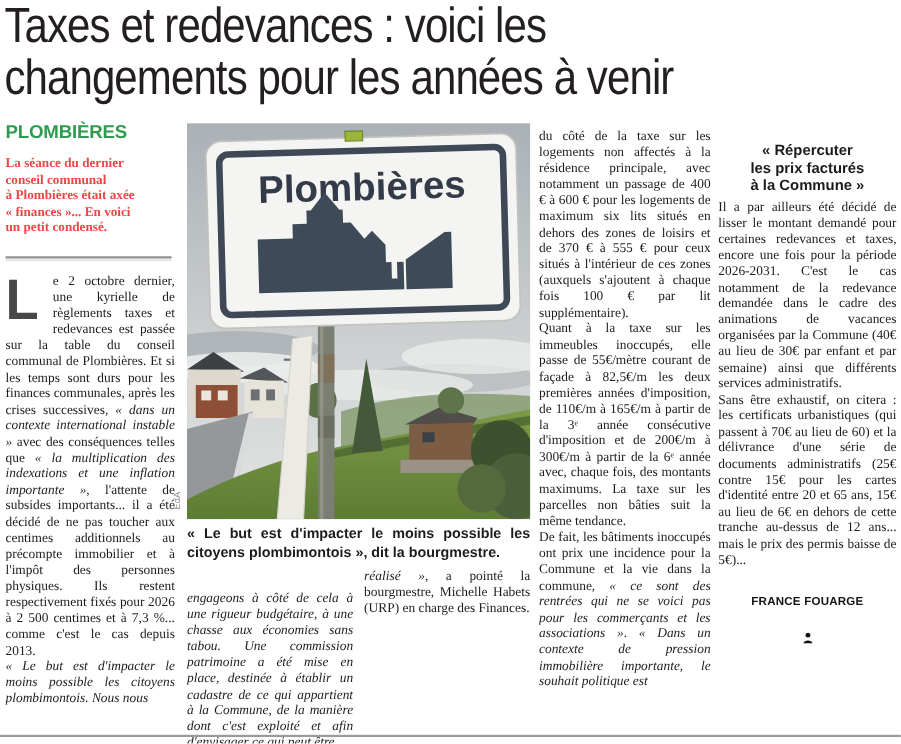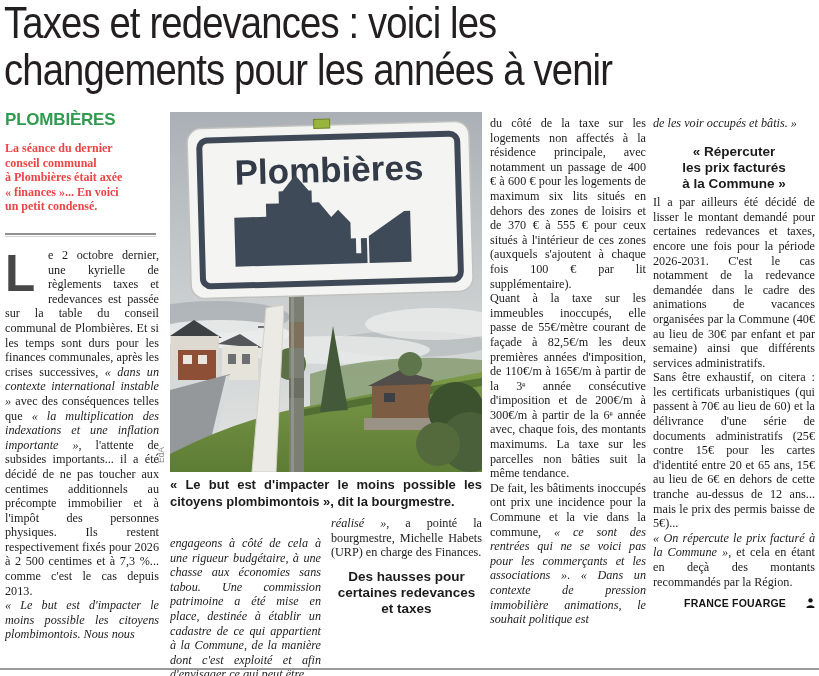--- a/index.html
+++ b/index.html
@@ -75,21 +75,21 @@
     font-weight:700; font-size:13.5px; line-height:1.2;
     white-space:pre-line; text-align:center;
     margin:9px 0 3px 0; color:#1b1b1b;
   }
   .subhead.first-gap { margin-top:13px; }
 
   .byline {
     display:flex; justify-content:flex-end; align-items:center; gap:20px;
     font-family:"Liberation Sans","DejaVu Sans",sans-serif;
     font-weight:700; font-size:10.5px; letter-spacing:0.2px;
-    margin-top:7px; color:#141414;
+    margin-top:24px; color:#141414;flex-direction:column;
   }
   .byline svg { display:block; }
 
   
   .photo {
     position:absolute; left:170px; top:112px; width:312px; height:360px;
     overflow:hidden; background:#cfd2d3;
   }
   .photo-credit {
     position:absolute; left:156px; top:447px;
@@ -207,39 +207,34 @@
 </div>
 <div class="photo-credit">EdA</div>
 <div class="caption">« Le but est d'impacter le moins possible les citoyens plombimontois », dit la bourgmestre.</div>
 
 <div class="col col2">
     <p><span class="it">engageons à côté de cela à une rigueur budgétaire, à une chasse aux économies sans tabou. Une commission patrimoine a été mise en place, destinée à établir un cadastre de ce qui appartient à la Commune, de la manière dont c'est exploité et afin d'envisager ce qui peut être</span></p>
   </div>
 
 <div class="col col3">
     <p><span class="it">réalisé »</span><span>, a pointé la bourgmestre, Michelle Habets (URP) en charge des Finances.</span></p>
-    <h3 class="subhead">Des hausses pour
-certaines redevances
-et taxes</h3>
   </div>
 
 <div class="col col4">
     <p><span>du côté de la taxe sur les logements non affectés à la résidence principale, avec notamment un passage de 400 € à 600 € pour les logements de maximum six lits situés en dehors des zones de loisirs et de 370 € à 555 € pour ceux situés à l'intérieur de ces zones (auxquels s'ajoutent à chaque fois 100 € par lit supplémentaire).</span></p>
     <p><span>Quant à la taxe sur les immeubles inoccupés, elle passe de 55€/mètre courant de façade à 82,5€/m les deux premières années d'imposition, de 110€/m à 165€/m à partir de la 3ᵉ année consécutive d'imposition et de 200€/m à 300€/m à partir de la 6ᵉ année avec, chaque fois, des montants maximums. La taxe sur les parcelles non bâties suit la même tendance.</span></p>
-    <p><span>De fait, les bâtiments inoccupés ont prix une incidence pour la Commune et la vie dans la commune, </span><span class="it">« ce sont des rentrées qui ne se voici pas pour les commerçants et les associations »</span><span>. </span><span class="it">« Dans un contexte de pression immobilière animations, le souhait politique est</span></p>
+    <p><span>De fait, les bâtiments inoccupés ont prix une incidence pour la Commune et la vie dans la commune, </span><span class="it">« ce sont des rentrées qui ne se voici pas pour les commerçants et les associations »</span><span>. </span><span class="it">« Dans un contexte de pression immobilière importante, le souhait politique est</span></p>
   </div>
 
 <div class="col col5">
-    <p><span class="it">de les voir occupés et bâtis. »</span></p>
     <h3 class="subhead first-gap">« Répercuter
 les prix facturés
 à la Commune »</h3>
     <p><span>Il a par ailleurs été décidé de lisser le montant demandé pour certaines redevances et taxes, encore une fois pour la période 2026-2031. C'est le cas notamment de la redevance demandée dans le cadre des animations de vacances organisées par la Commune (40€ au lieu de 30€ par enfant et par semaine) ainsi que différents services administratifs.</span></p>
     <p><span>Sans être exhaustif, on citera : les certificats urbanistiques (qui passent à 70€ au lieu de 60) et la délivrance d'une série de documents administratifs (25€ contre 15€ pour les cartes d'identité entre 20 et 65 ans, 15€ au lieu de 6€ en dehors de cette tranche au-dessus de 12 ans... mais le prix des permis baisse de 5€)...</span></p>
-    <p><span class="it">« On répercute le prix facturé à la Commune »</span><span>, et cela en étant en deçà des montants recommandés par la Région.</span></p>
   <div class="byline">
     <span>FRANCE FOUARGE</span>
     <svg width="9" height="10" viewBox="0 0 9 10">
         <circle cx="4.5" cy="2.4" r="2.2" fill="#141414"></circle>
         <path d="M0.4,10 C0.4,6.3 8.6,6.3 8.6,10 Z" fill="#141414"></path>
       </svg>
   </div>
 </div>
 
 <div class="bottom-rule"></div>

